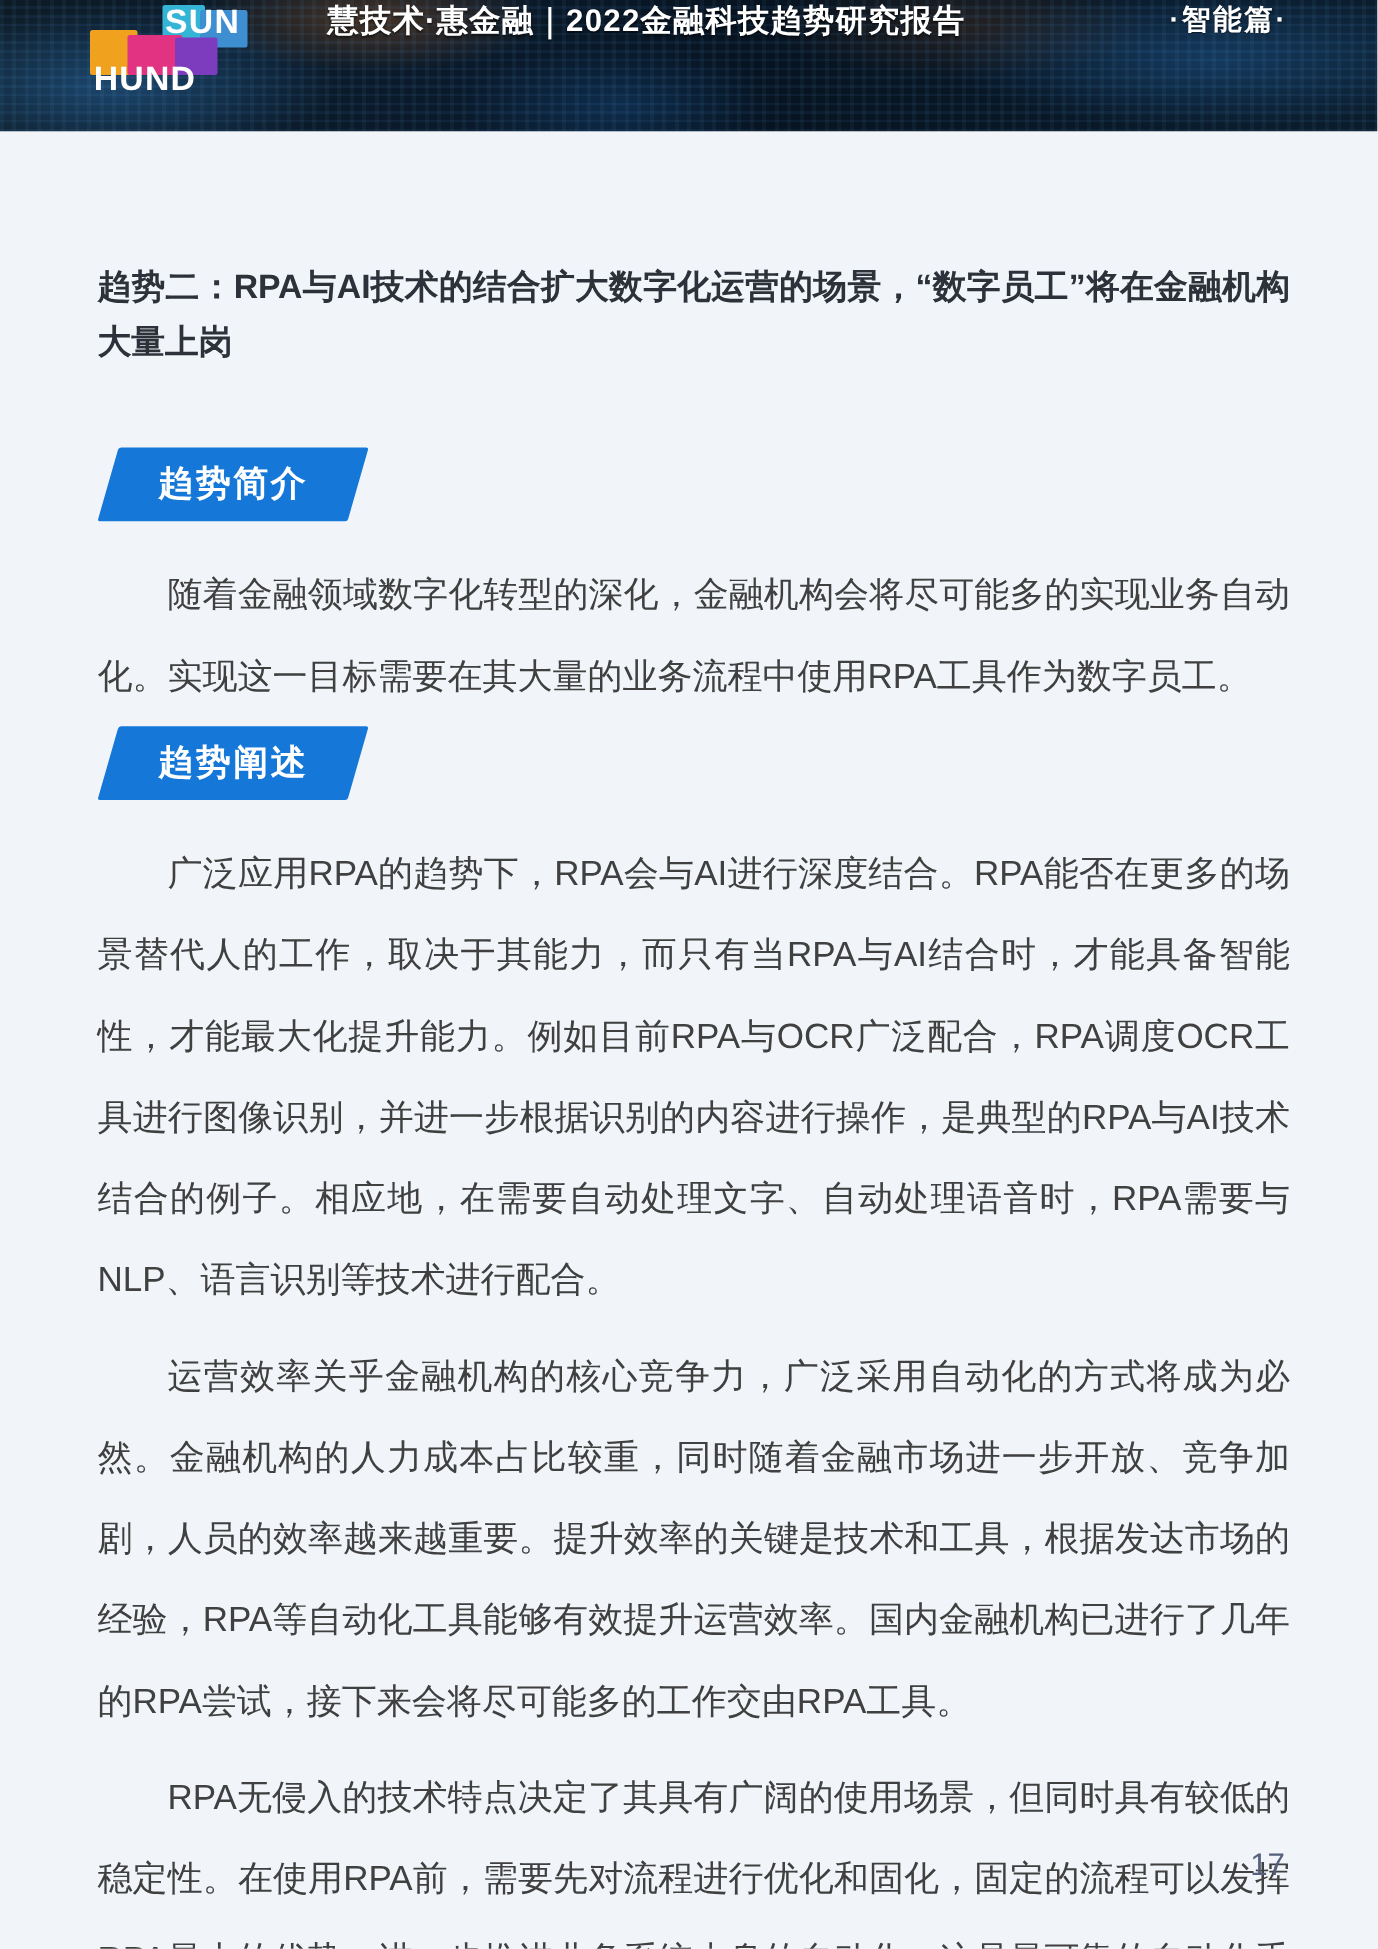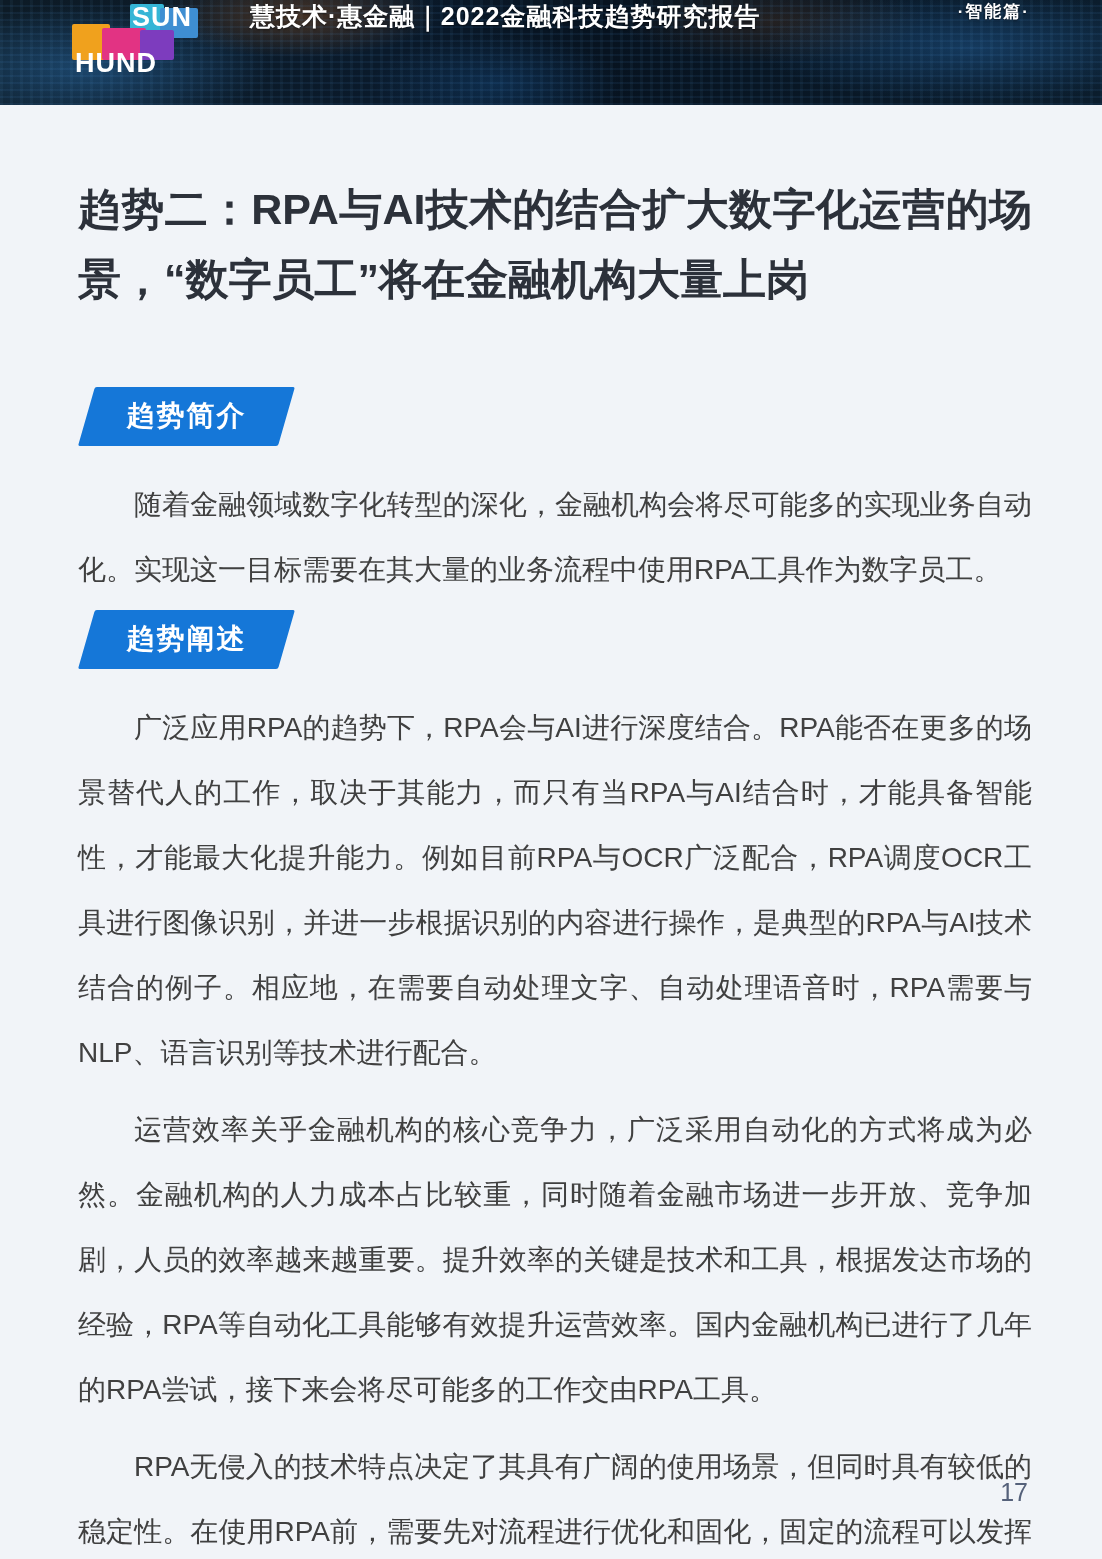--- a/index.html
+++ b/index.html
@@ -63,44 +63,44 @@
   .logo-sun {
     position: absolute; left: 60px; top: 2px;
     color: #ffffff; font-weight: 700; font-size: 27px; letter-spacing: 1px;
   }
 
   .header-title {
     color: #ffffff;
     font-size: 25px;
     font-weight: 700;
     letter-spacing: 1px;
-    margin-left: 28px;
+    margin-left: 40px;
     white-space: nowrap;
     text-shadow: 0 1px 2px rgba(0,0,0,0.6);
   }
   .header-edition {
     margin-left: auto;
     color: #ffffff;
-    font-size: 17px;
+    font-size: 23px;
     font-weight: 700;
     letter-spacing: 2px;
     white-space: nowrap;
     text-shadow: 0 1px 2px rgba(0,0,0,0.6);
   }
 
   
   .content {
     padding: 0 72px 0 78px;
     box-sizing: border-box;
     width: 1102px;
   }
   .page-title {
-    margin-top: 70px;
+    margin-top: 103px;
     width: 954px;
-    font-size: 43px;
+    font-size: 27px;
     font-weight: 700;
     color: #2c313a;
     line-height: 1.62;
     text-align: justify;
   }
   .badge {
     display: inline-block;
     margin-top: 44px;
     background: #1577d8;
     transform: skewX(-16deg);

